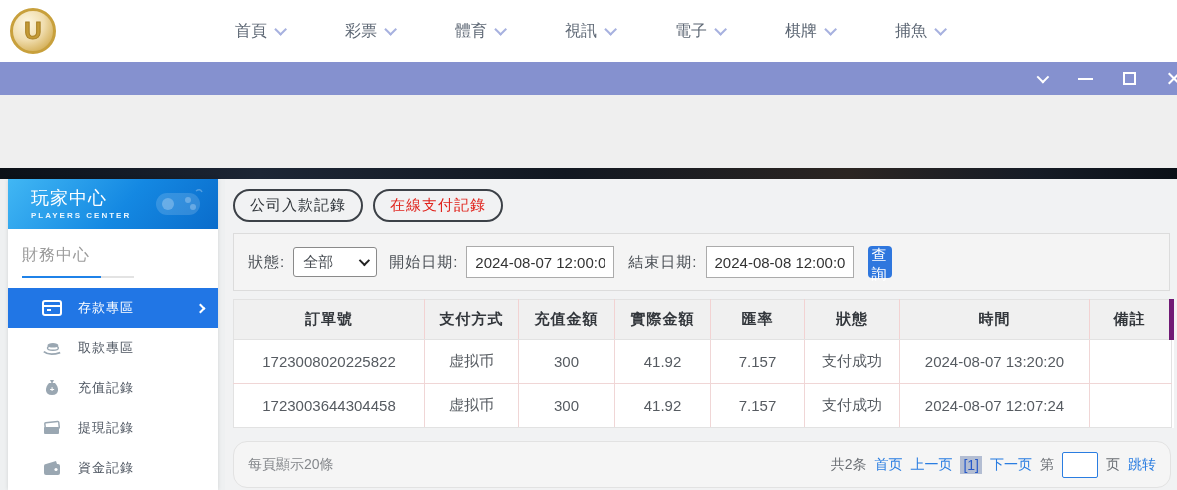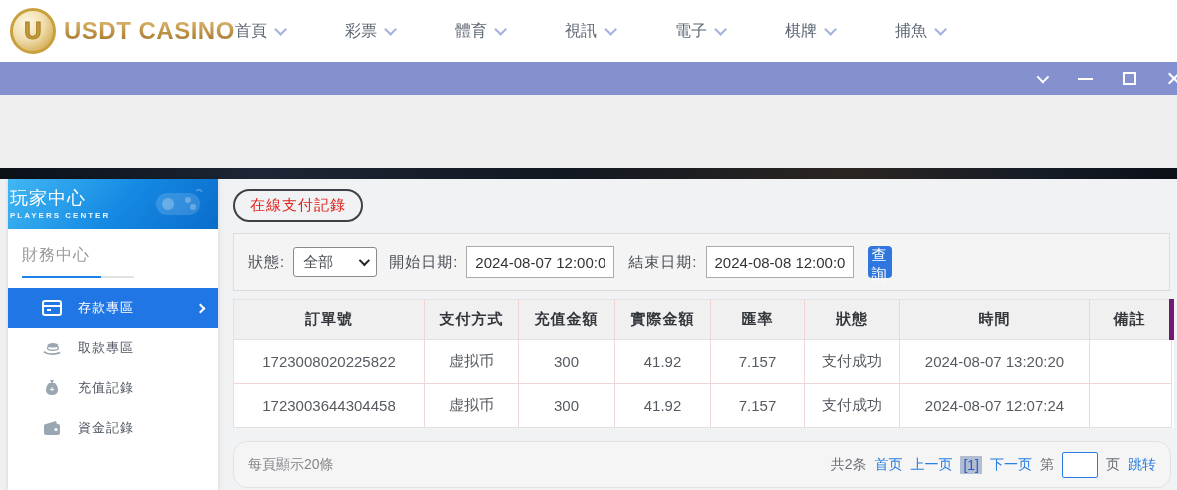--- a/index.html
+++ b/index.html
@@ -37,21 +37,21 @@
   .grayzone { position:absolute; top:95px; left:0; width:1177px; height:73px; background:#efefef; }
   .darkstrip { position:absolute; top:168px; left:0; width:1177px; height:11px;
     background:linear-gradient(90deg,#0b1017 0%,#1d2635 22%,#121821 48%,#2b2522 72%,#161c26 88%,#0b1017 100%); }
 
   
   .content { position:absolute; top:179px; left:0; width:1177px; height:311px; background:#eef0f1; }
 
   
   .sidebar { position:absolute; top:0; left:8px; width:210px; height:311px; background:#ffffff; box-shadow:0 0 4px rgba(0,0,0,.12); }
   .side-head { height:50px; background:linear-gradient(130deg,#41b7f4 0%,#1488e2 55%,#0a6ccb 100%);
-    position:relative; padding:7px 0 0 2px; overflow:hidden; }
+    position:relative; padding:7px 0 0 23px; overflow:hidden; }
   .side-title { color:#fff; font-size:18px; font-weight:400; letter-spacing:1px; }
   .side-sub { color:#eaf6ff; font-size:8px; letter-spacing:2px; font-weight:700; margin-top:1px; }
   .gamepad { position:absolute; right:14px; top:8px; opacity:.55; }
   .side-section { padding:16px 0 0 14px; }
   .side-section-label { font-size:16px; color:#9b9b9b; letter-spacing:1px; }
   .side-divider { margin-top:10px; width:112px; height:2px; background:#e3e3e3; position:relative; }
   .side-divider::before { content:""; position:absolute; left:0; top:0; width:79px; height:2px; background:#1f82e8; }
   .side-menu { margin-top:10px; }
   .side-item { height:40px; display:flex; align-items:center; padding:0 14px; cursor:pointer; color:#4d5560; }
   .side-item .sicon { width:20px; height:18px; margin:0 16px 0 20px; display:flex; align-items:center; justify-content:center; }
@@ -102,21 +102,20 @@
 </head>
 <body>
 
 <div class="stage">
 
   <div class="topbar">
     <div class="brand">
       <div class="logo-circle">
         <span class="logo-letter">U</span>
       </div>
-      <span class="brand-name">USDT CASINO</span>
     </div>
     <div class="mainnav">
       <div class="nav-item">
         <span class="nav-label">首頁</span>
         <i class="chev"></i>
       </div>
       <div class="nav-item">
         <span class="nav-label">彩票</span>
         <i class="chev"></i>
       </div>
@@ -208,34 +207,44 @@
             <svg width="16" height="18" viewBox="0 0 16 18">
                 <path d="M6 1 h4 l-1.5 3 h-1z" class="ic"></path>
                 <path d="M5 4 C1 8 0 16 8 16 C16 16 15 8 11 4 Z" class="ic"></path>
                 <text x="8" y="13" font-size="8" fill="#fff" text-anchor="middle" font-weight="bold">+</text>
               </svg>
           </span>
           <span class="slabel">充值記錄</span>
         </div>
         <div class="side-item">
           <span class="sicon">
+            <svg width="20" height="16" viewBox="0 0 20 16">
+                <rect x="3" y="2" width="14" height="7" rx="1" transform="rotate(-6 10 5)" fill="none" stroke="#9aa7b2" stroke-width="1.5"></rect>
+                <rect x="2" y="7" width="15" height="7" rx="1" class="ic"></rect>
+              </svg>
+          </span>
+          <span class="slabel">提現記錄</span>
+        </div>
+        <div class="side-item">
+          <span class="sicon">
             <svg width="18" height="16" viewBox="0 0 18 16">
                 <rect x="1" y="4" width="16" height="11" rx="2" class="ic"></rect>
                 <path d="M3 4 L13 1 L14 4 Z" class="ic"></path>
                 <circle cx="13" cy="9.5" r="1.6" fill="#fff"></circle>
               </svg>
           </span>
           <span class="slabel">資金記錄</span>
         </div>
       </div>
     </div>
 
     <div class="main">
 
       <div class="tabs">
+        <button class="tab-pill">公司入款記錄</button>
         <button class="tab-pill active">在線支付記錄</button>
       </div>
 
       <div class="filterbox">
         <span class="f-label">狀態:</span>
         <div class="f-select">
           <span>全部</span>
           <i class="sel-chev"></i>
         </div>
         <span class="f-label">開始日期:</span>

